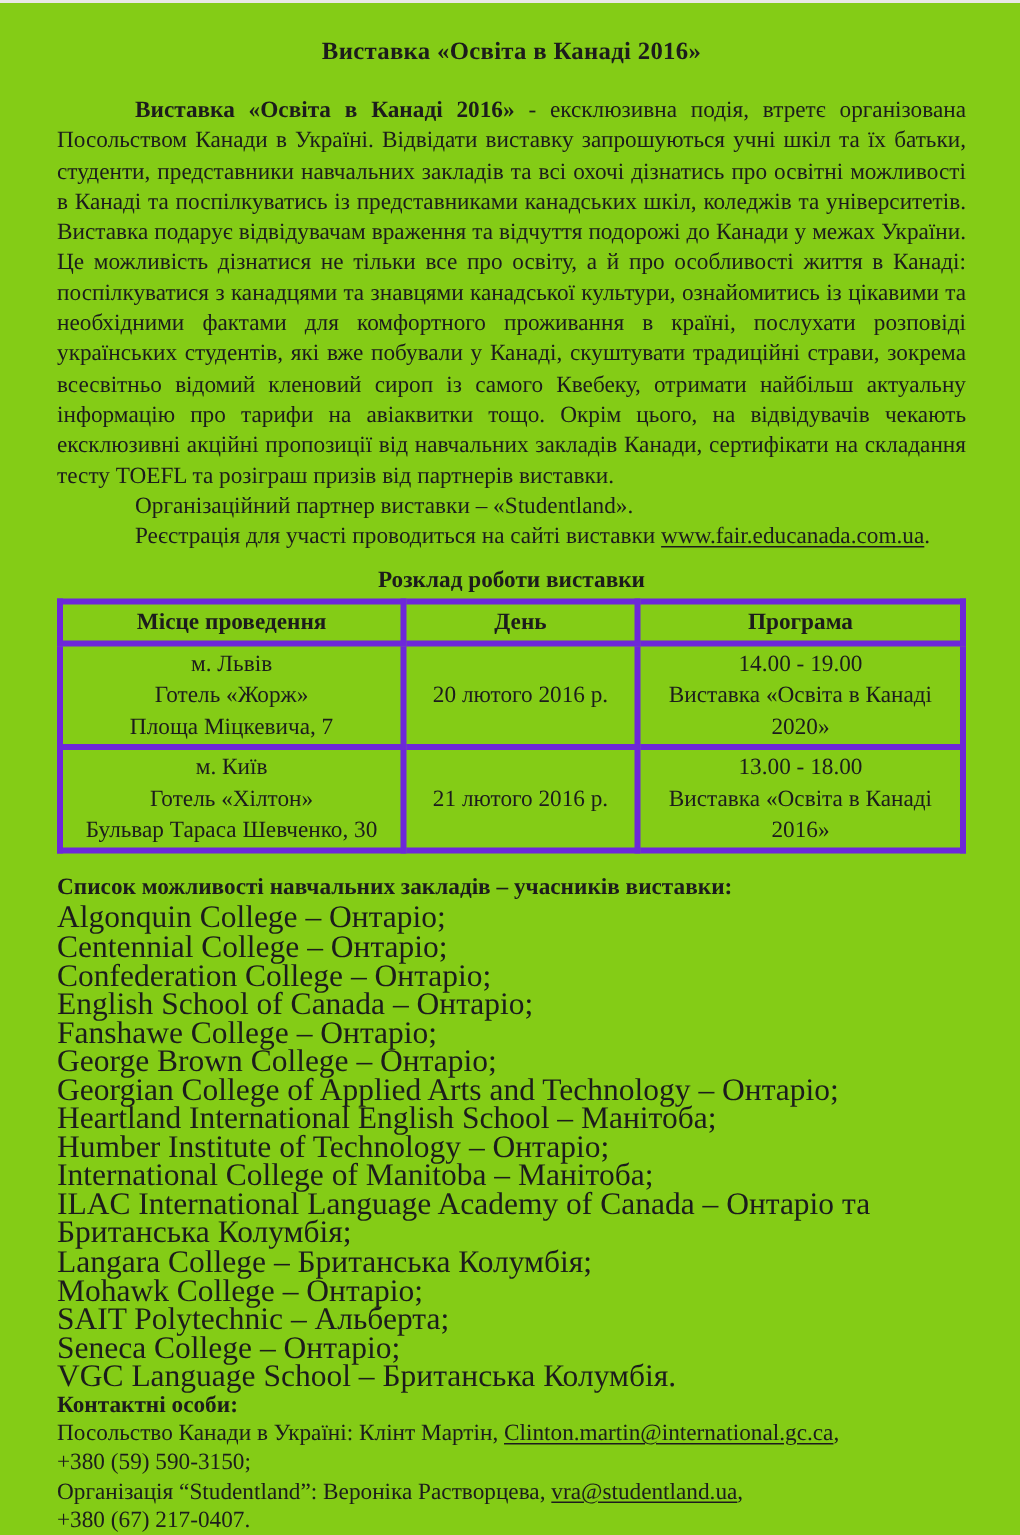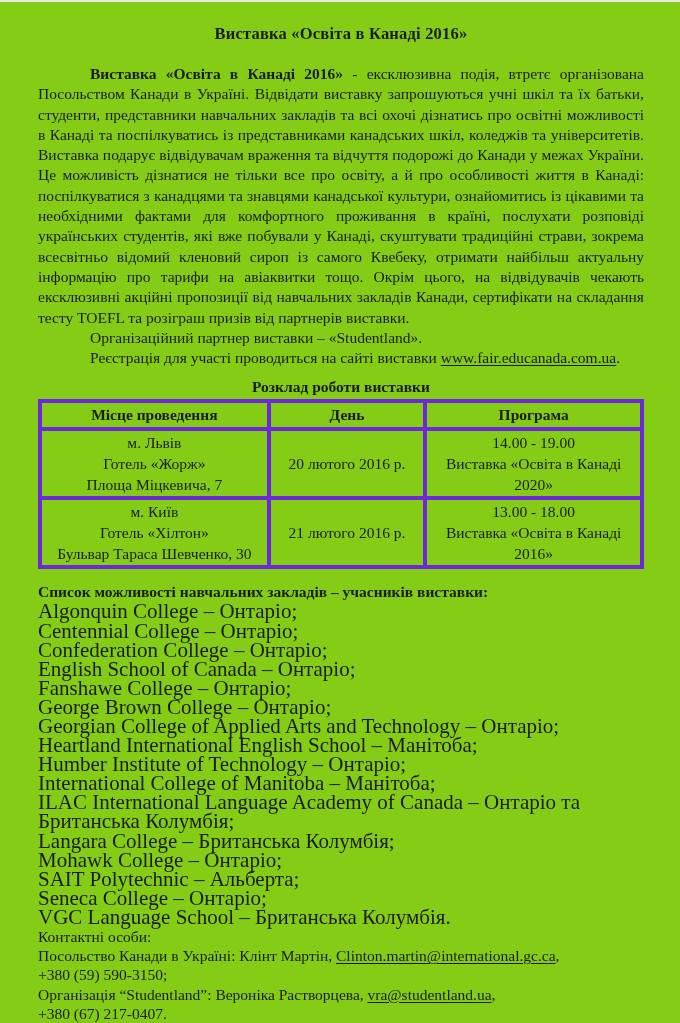--- a/index.html
+++ b/index.html
@@ -72,21 +72,21 @@
     font-size: 15.5px;
     font-weight: bold;
     line-height: 20px;
   }
   .participant-item {
     font-size: 21px;
     line-height: 19.1px;
   }
   .contacts-heading {
     font-size: 15.5px;
-    font-weight: normal;
+    font-weight: bold;
     line-height: 19.1px;
   }
   .contact-line {
     font-size: 15.5px;
     line-height: 19.3px;
   }
 </style>
 </head>
 <body>
 

